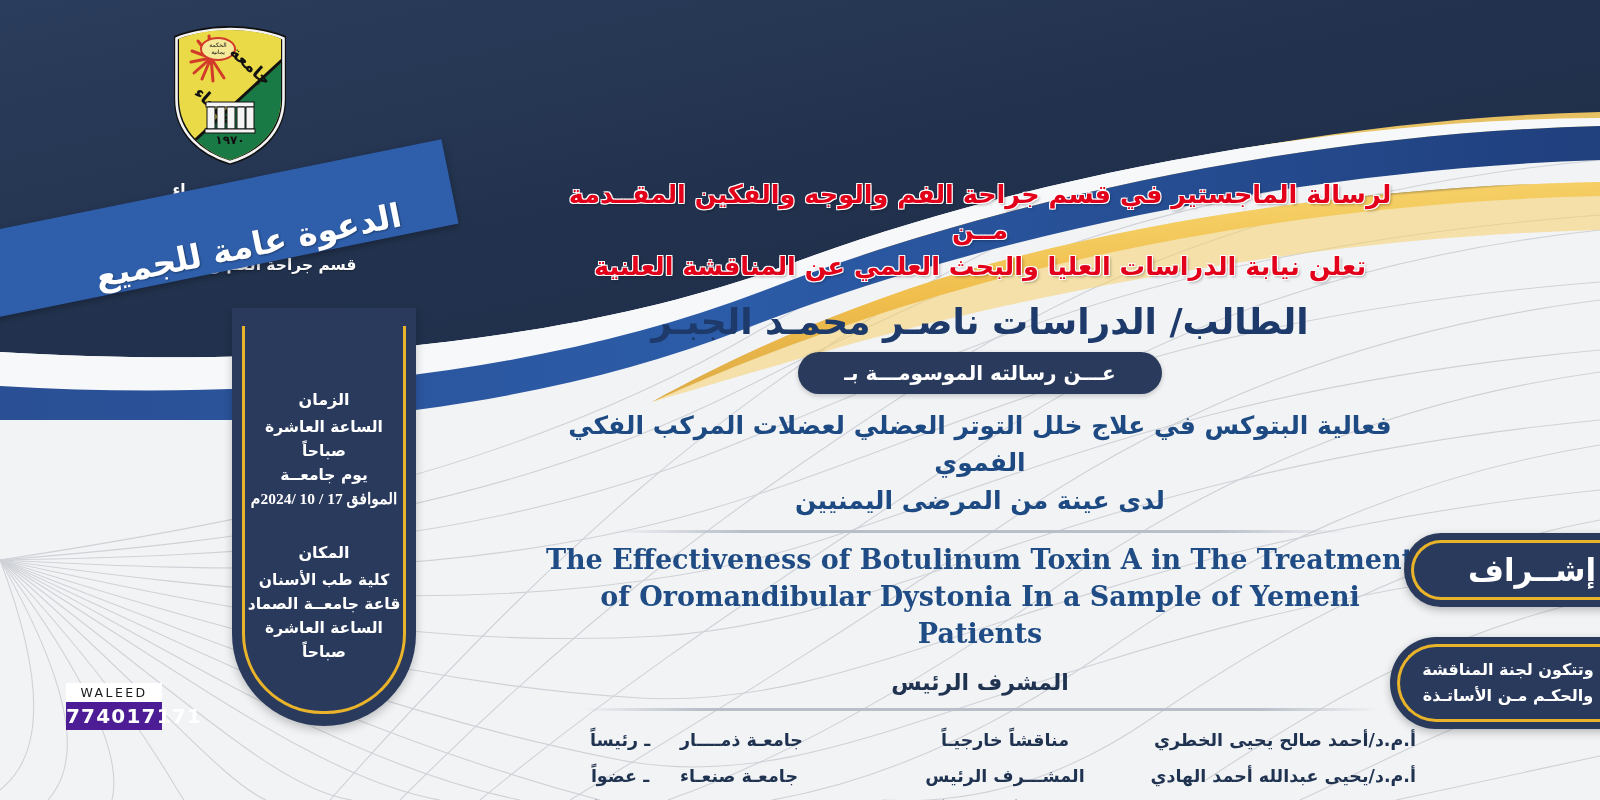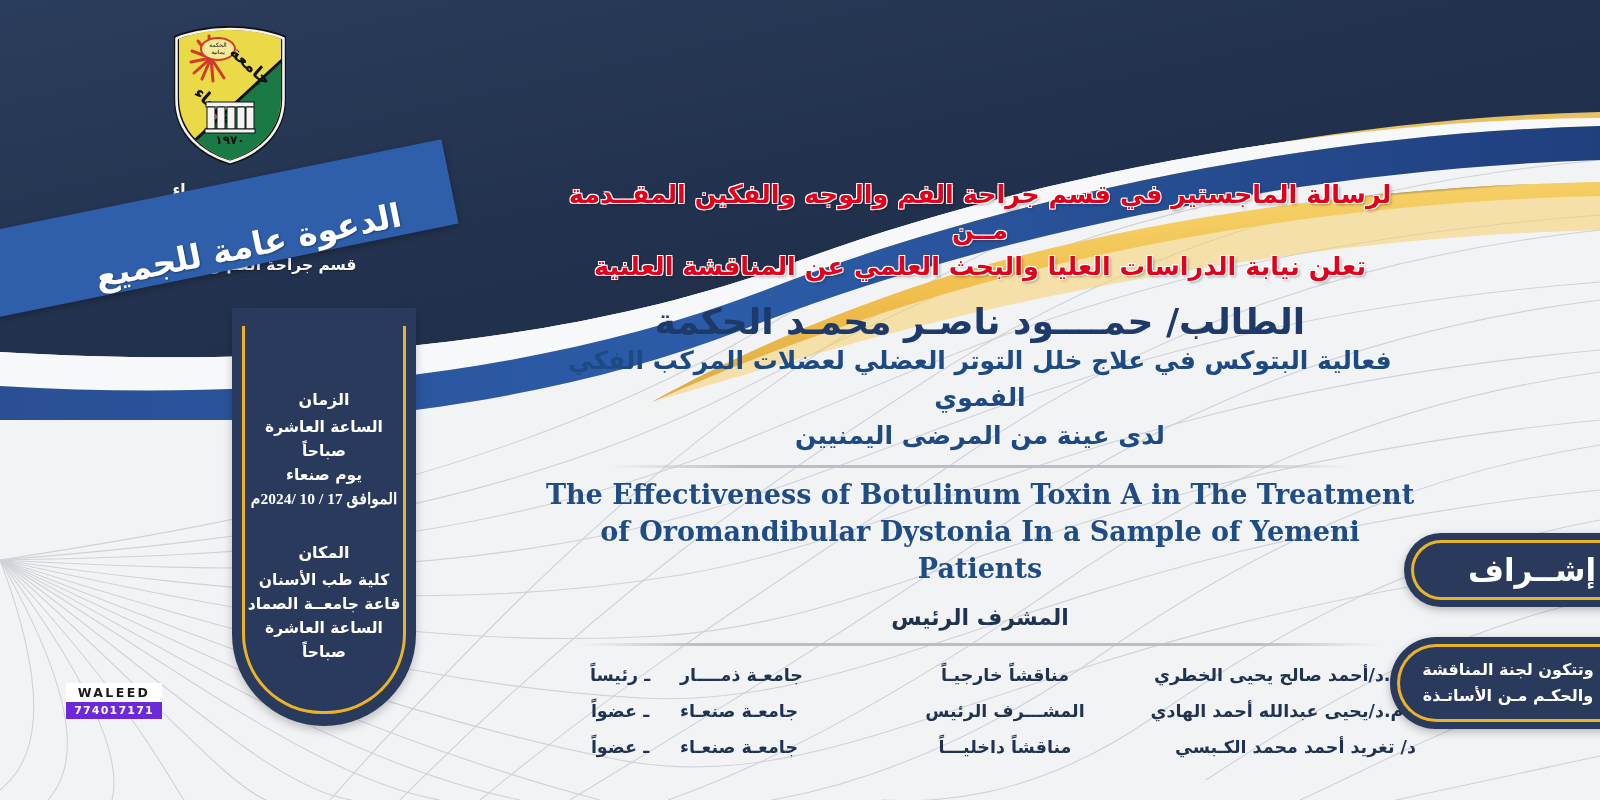--- a/index.html
+++ b/index.html
@@ -75,21 +75,21 @@
     margin-top:16px;color:#1d3a6b;font-size:36px;font-weight:bold;
     letter-spacing:.5px;
   }
   .pill-wrap{margin-top:10px;display:flex;justify-content:center;}
   .pill{
     background:#2a3a5c;color:#ffffff;font-size:20px;font-weight:bold;
     padding:9px 46px;border-radius:26px;letter-spacing:1px;
     box-shadow:0 2px 5px rgba(0,0,0,.2);
   }
   .thesis-ar{
-    color:#1d4a82;font-size:25px;font-weight:bold;line-height:1.5;
+    margin-top:13px;color:#1d4a82;font-size:25px;font-weight:bold;line-height:1.5;
   }
   .rule{
     height:3px;margin:11px auto 0 auto;width:740px;
     background:linear-gradient(90deg,rgba(190,196,205,0),#b9bfc9 18%,#b9bfc9 82%,rgba(190,196,205,0));
   }
   .thesis-en{
     direction:ltr;margin-top:9px;color:#1f4c84;
     font-family:"DejaVu Serif","Liberation Serif",serif;
     font-size:27px;font-weight:bold;line-height:1.36;
   }
@@ -139,23 +139,23 @@
   .logo-block{position:absolute;z-index:5;left:60px;top:24px;width:340px;text-align:center;}
   .faculty-lines{
     margin-top:8px;color:#ffffff;font-size:15.5px;font-weight:bold;line-height:1.62;
     text-shadow:0 1px 2px rgba(0,0,0,.35);
   }
   .faculty-lines .l1{letter-spacing:2px;}
 
   
   .waleed{position:absolute;z-index:6;left:66px;top:683px;width:96px;text-align:center;
     font-family:"DejaVu Sans","Liberation Sans",sans-serif;}
-  .waleed .name{background:#ffffff;color:#1a1a1a;font-size:12.5px;font-weight:bold;
+  .waleed .name{background:#ffffff;color:#1a1a1a;font-size:12.5px;font-weight:normal;
     letter-spacing:2.4px;padding:2px 0;direction:ltr;}
-  .waleed .phone{background:#6d28d9;color:#ffffff;font-size:11px;font-weight:bold;
+  .waleed .phone{background:#4c1d95;color:#ffffff;font-size:20px;font-weight:bold;
     letter-spacing:1.2px;padding:2px 0;direction:ltr;}
 </style>
 </head>
 <body>
 
 <div id="poster">
 
   <svg class="bg-texture" width="1600" height="800" viewBox="0 0 1600 800" aria-hidden="true">
     <rect x="0" y="0" width="1600" height="800" fill="#f2f3f5"></rect>
     <g stroke="#c9ccd2" stroke-width="1.1" fill="none" opacity="0.85">
@@ -319,41 +319,44 @@
 
   <div class="ribbon"></div>
   <div class="ribbon-text">الدعوة عامة للجميع</div>
 
   <div class="info-card">
     <div class="info-card-inner"></div>
     <div class="info-card-body">
       <div class="grp">
         <div class="hdr">الزمان</div>
         <div>الساعة العاشرة صباحاً</div>
-        <div>يوم صنعاء</div>
+        <div>يوم جامعــة</div>
         <div class="date-line">الموافق 17 / 10 /2024م</div>
       </div>
       <div class="grp">
         <div class="hdr">المكان</div>
         <div>كلية طب الأسنان</div>
         <div>قاعة جامعــة الصماد</div>
         <div>الساعة العاشرة صباحاً</div>
       </div>
     </div>
   </div>
 
   <div class="content">
 
     <div class="announce">
       <div>لرسالة الماجستير في قسم جراحة الفم والوجه والفكين المقــدمة  مــن</div>
       <div>تعلن نيابة الدراسات العليا والبحث العلمي عن المناقشة العلنية</div>
     </div>
 
-    <div class="student">الطالب/ حمــــود ناصـر محمـد الحكمة</div>
-
+    <div class="student">الطالب/ الدراسات ناصـر محمـد الجبـر</div>
+
+    <div class="pill-wrap">
+      <div class="pill">عـــن رسالته الموسومـــة بـ</div>
+    </div>
 
     <div class="thesis-ar">
       <div>فعالية البتوكس في علاج خلل التوتر العضلي لعضلات المركب الفكي الفموي</div>
       <div>لدى عينة من المرضى اليمنيين</div>
     </div>
 
     <div class="rule"></div>
 
     <div class="thesis-en">
       <div>The Effectiveness of Botulinum Toxin A in The Treatment</div>

